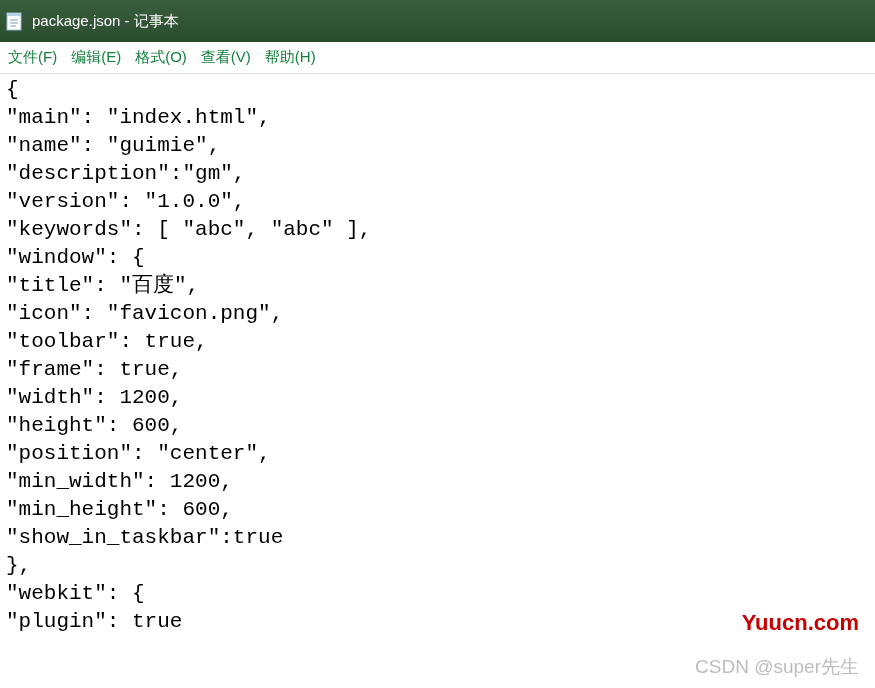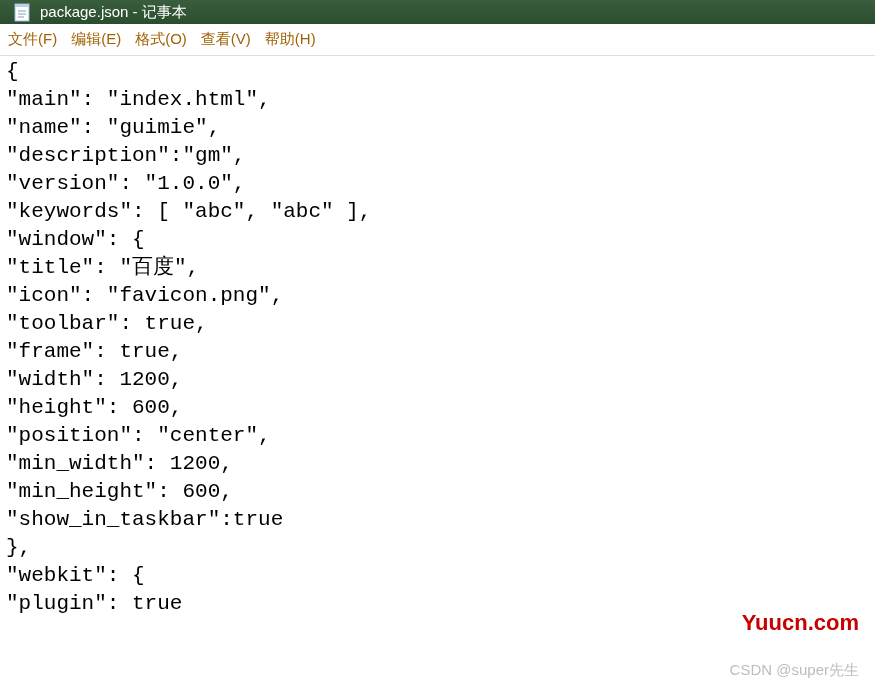--- a/index.html
+++ b/index.html
@@ -18,24 +18,24 @@
     .window {
       width: 100%;
       height: 100%;
       background: #fff;
       display: flex;
       flex-direction: column;
     }
     .titlebar {
       background: #2a4d2e;
       background: linear-gradient(to bottom, #3a5d3e, #2a4d2e);
-      height: 24px;
+      height: 42px;
       display: flex;
       align-items: center;
-      padding: 0 14px;
+      padding: 0 6px;
       color: #fff;
       font-size: 15px;
     }
     .titlebar-icon {
       width: 18px;
       height: 20px;
       margin-right: 8px;
       display: inline-flex;
       align-items: center;
       justify-content: center;
@@ -49,21 +49,21 @@
     }
     .menubar {
       background: #fff;
       border-bottom: 1px solid #e0e0e0;
       height: 32px;
       display: flex;
       align-items: center;
       padding: 4px 8px;
       gap: 14px;
       font-size: 15px;
-      color: #a16207;
+      color: #15803d;
     }
     .menu-item {
       cursor: default;
       white-space: nowrap;
     }
     .content {
       flex: 1;
       background: #fff;
       padding: 2px 6px;
       font-family: "SimSun", "NSimSun", "Courier New", monospace;
@@ -80,21 +80,21 @@
       color: #c80000;
       font-weight: bold;
       font-size: 22px;
       font-family: Arial, sans-serif;
     }
     .watermark2 {
       position: absolute;
       right: 16px;
       bottom: 8px;
       color: #bdbdbd;
-      font-size: 15px;
+      font-size: 19px;
       font-family: "Microsoft YaHei", sans-serif;
     }
   </style>
 </head>
 <body>
 
 <div class="window">
   <div class="titlebar">
     <span class="titlebar-icon">
       <svg viewBox="0 0 18 20">

